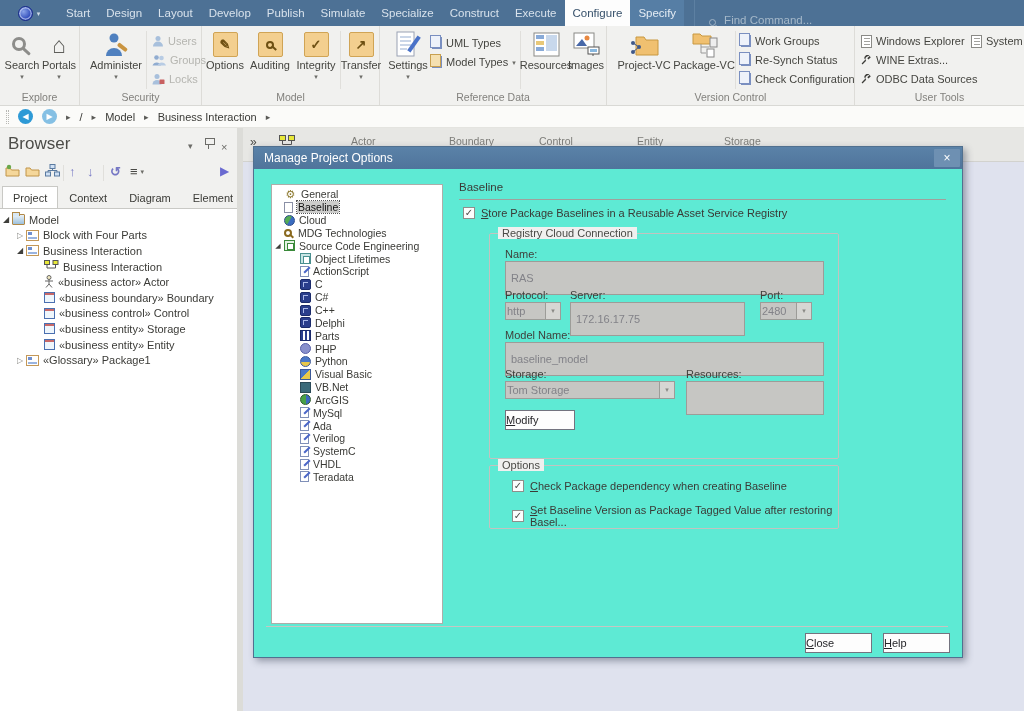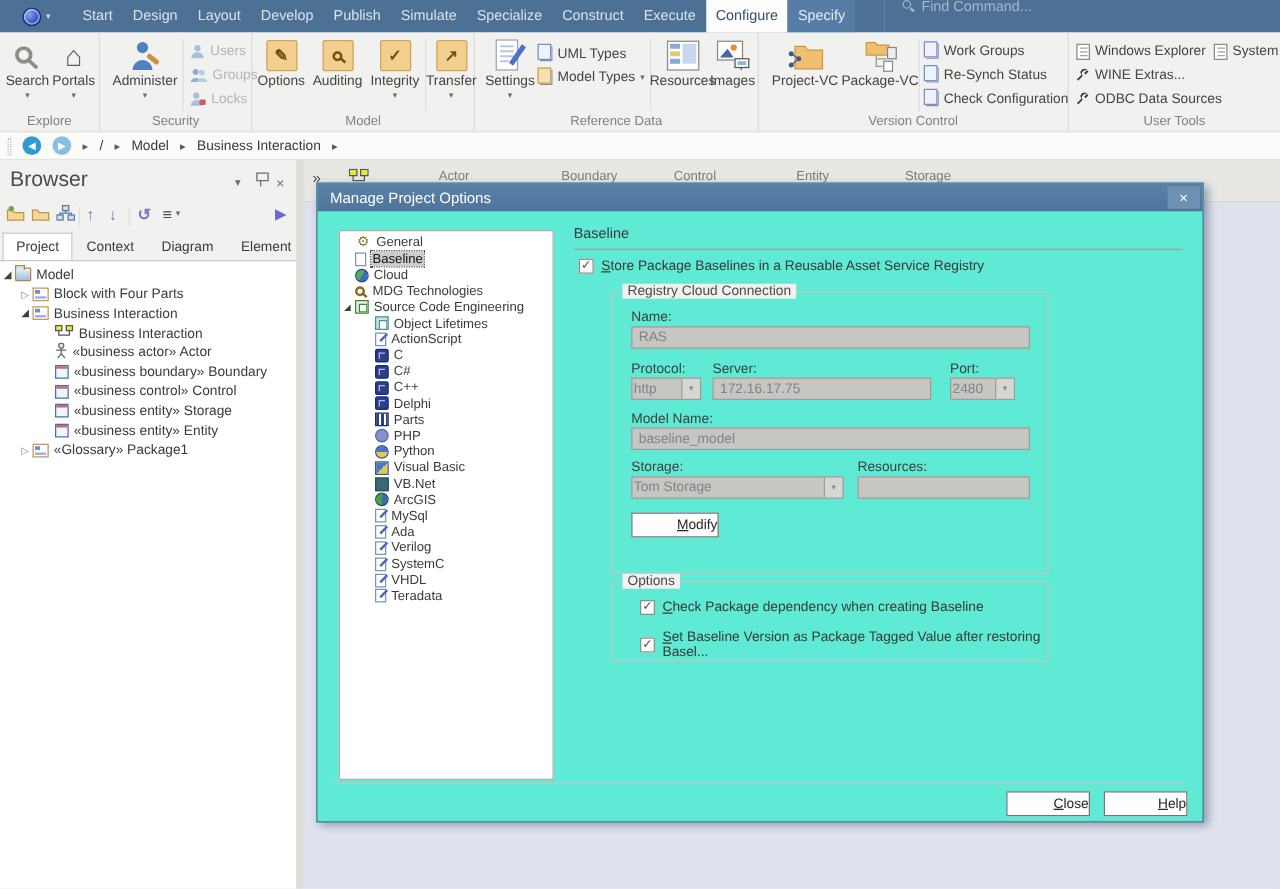--- a/index.html
+++ b/index.html
@@ -8,21 +8,21 @@
   .abs{position:absolute}
 
   
   .menubar{position:absolute;top:0;left:0;width:1024px;height:26px;background:#4d7195;display:flex;align-items:stretch}
   .logo{width:58px;display:flex;align-items:center;justify-content:center;gap:4px;cursor:pointer}
   .ea-ball{width:15px;height:15px;border-radius:50%;background:radial-gradient(circle at 35% 35%,#8aa4e8,#2440b4 72%);border:1px solid #16288a;box-shadow:inset 0 0 0 1.5px rgba(230,238,255,.55)}
   .caret-w{color:#cfdae6;font-size:7px;line-height:1}
   .mtab{padding:0 8px;display:flex;align-items:center;color:#d8e2ec;font-size:11.5px;cursor:pointer;white-space:nowrap}
   .mtab.active{background:#fdfdfd;color:#36506a}
   .mtab.specify{background:#567ea5;color:#e4ecf4}
-  .findbox{margin-left:23px;flex:1;display:flex;align-items:flex-start;gap:8px;color:#a5b8c9;font-size:11.5px;border-left:1px solid #5d80a2;padding-left:14px;cursor:text}
+  .findbox{margin-left:10px;flex:1;display:flex;align-items:flex-end;gap:8px;color:#a5b8c9;font-size:11.5px;border-left:1px solid #5d80a2;padding-left:14px;cursor:text}
   .mag-s{width:7px;height:7px;border:1.5px solid #9fb2c4;border-radius:50%;position:relative;flex:0 0 auto}
   .mag-s::after{content:"";position:absolute;width:4px;height:1.5px;background:#9fb2c4;right:-4px;bottom:-2px;transform:rotate(40deg)}
 
   
   .ribbon{position:absolute;top:26px;left:0;width:1024px;height:80px;background:#f1f1ef;border-bottom:1px solid #d9d9d5}
   .rgroup{position:absolute;top:0;height:79px;border-right:1px solid #dddcd8}
   .rgroup.last{border-right:none}
   .rg-label{position:absolute;bottom:2px;left:0;right:0;text-align:center;font-size:10.5px;color:#82817d;white-space:nowrap}
   .rlb{position:absolute;top:4px;display:flex;flex-direction:column;align-items:center;cursor:pointer}
   .ric{height:29px;display:flex;align-items:center;justify-content:center}
@@ -115,25 +115,25 @@
   .di-arcgis{width:11px;height:11px;border-radius:50%;background:linear-gradient(90deg,#48a048 50%,#3a68c0 50%);border:1px solid #2a5a2a}
 
   .dheading{position:absolute;left:205px;top:34px;font-size:11.5px;color:#3a3a36}
   .dhr{position:absolute;left:205px;right:16px;top:52px;height:1px;background:#a0a09c}
   .chkrow{position:absolute;display:flex;align-items:center;gap:6px;font-size:11px;color:#3a3a36;cursor:pointer}
   .cb{width:12px;height:12px;background:#fdfdfd;border:1px solid #8f8f8b;display:inline-flex;align-items:center;justify-content:center;flex:0 0 auto}
   .cbm{font-size:10px;color:#4a4a46;line-height:1;margin-top:-1px}
   .grp{position:absolute;border:1px solid #c3c3bf;border-radius:2px}
   .grp-legend{position:absolute;top:-7px;left:8px;background:#f0f0ef;padding:0 4px;font-size:11px;color:#4a4a46}
   .flbl{position:absolute;font-size:11px;color:#3f3f3b;white-space:nowrap}
-  .fld{position:absolute;height:18px;background:#c6c6c3;border:1px solid #9c9c98;font-size:11px;color:#828288;display:flex;align-items:center;padding:0 5px;overflow:hidden}
+  .fld{position:absolute;height:18px;background:#c6c6c3;border:1px solid #9c9c98;font-size:11px;color:#828288;display:flex;align-items:center;padding:16px 5px;overflow:hidden}
   .combo{padding:0}
   .combo .ctxt{flex:1;padding-left:1px}
   .combo .cbtn{width:15px;height:100%;background:#d6d6d3;border-left:1px solid #9c9c98;display:flex;align-items:center;justify-content:center;color:#8a8a86;font-size:7px}
-  .pbtn{position:absolute;height:20px;background:#fdfdfd;border:1px solid #73737f;font-size:11px;color:#26262a;display:flex;align-items:center;justify-content:flex-end;cursor:pointer}
+  .pbtn{position:absolute;height:20px;background:#fdfdfd;border:1px solid #73737f;font-size:11px;color:#26262a;display:flex;align-items:center;justify-content:flex-start;cursor:pointer}
   .dsep{position:absolute;left:12px;right:14px;top:479px;height:1px;background:#c6c6c2}
   u{text-decoration:underline}
 </style>
 </head>
 <body>
 
 <div class="menubar">
   <div class="logo">
     <span class="ea-ball"></span>
     <span class="caret-w">▾</span>

